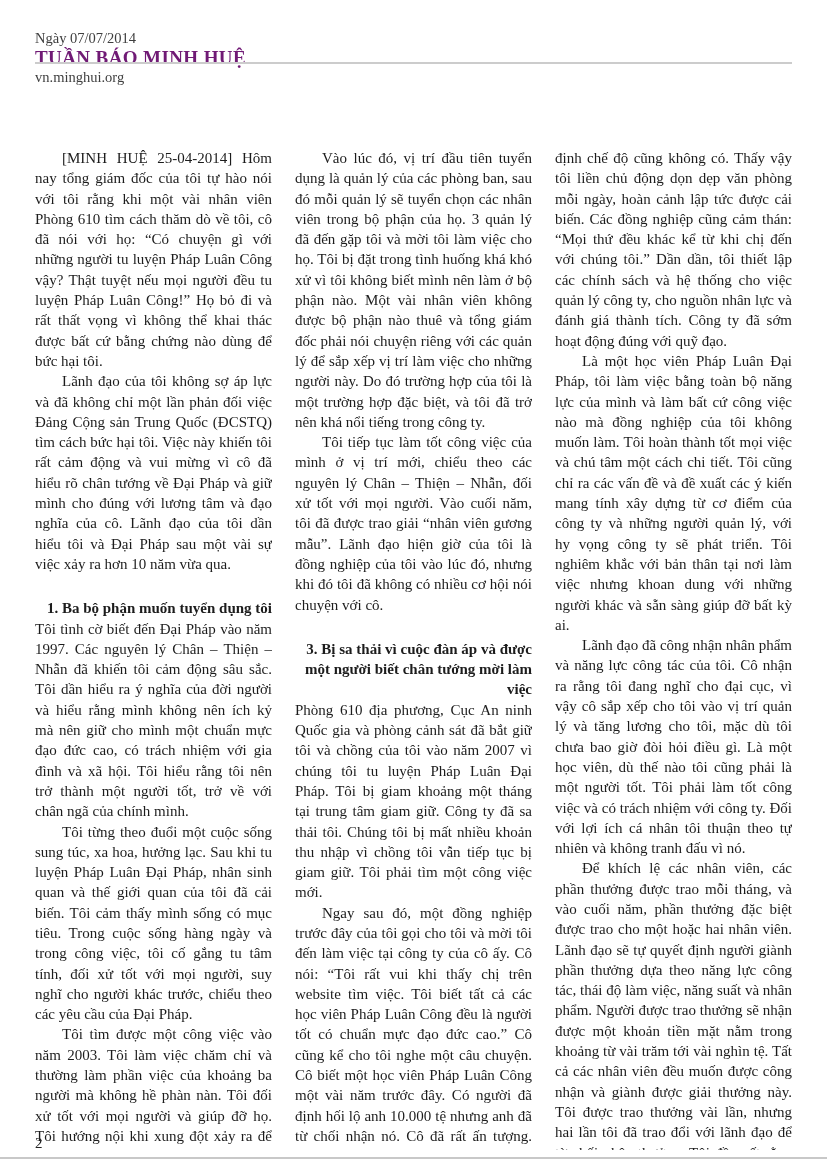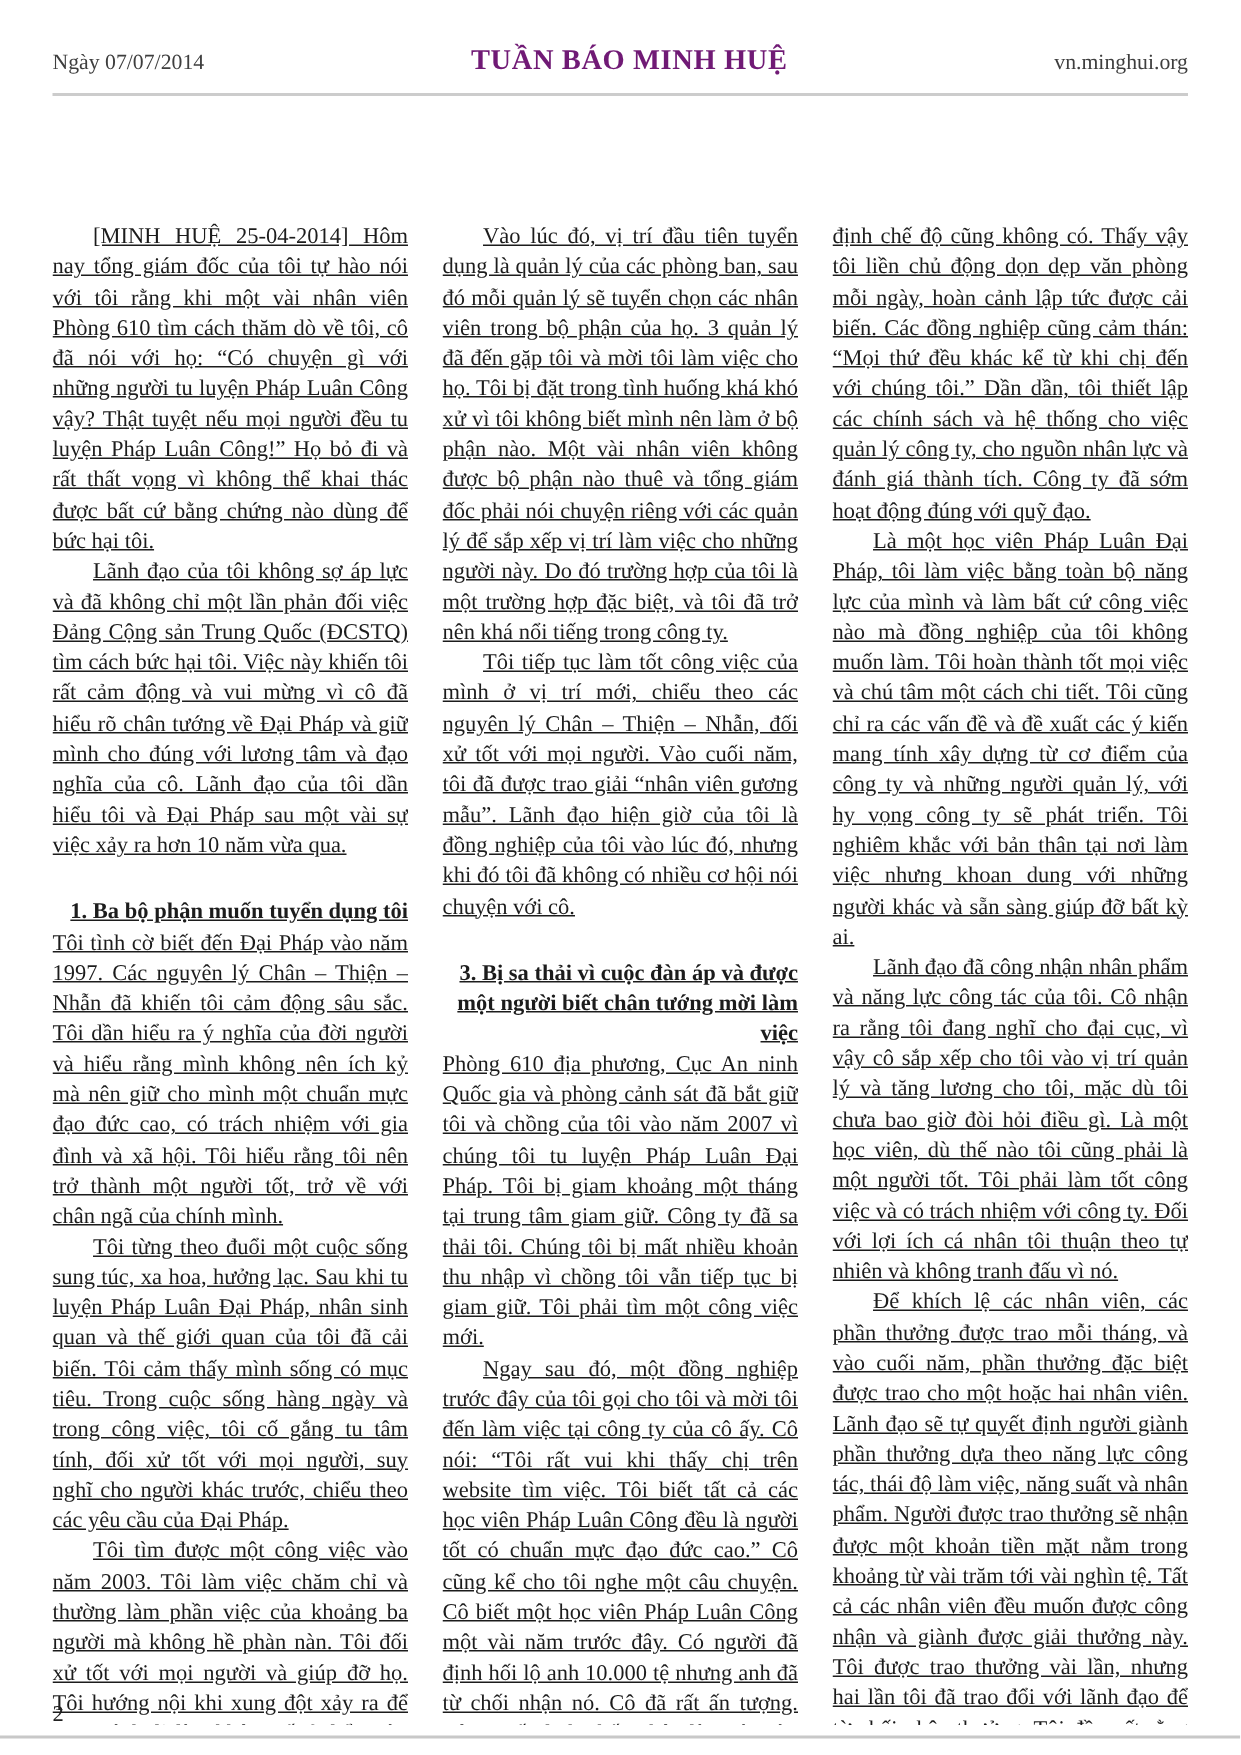--- a/index.html
+++ b/index.html
@@ -8,42 +8,42 @@
     width:827px; height:1170px;
     margin:0 auto;
     background:#ffffff;
     font-family:"Liberation Serif", serif;
     color:#1c1c1c;
     overflow:hidden;
   }
   
   .header {
     position:absolute; top:30px; left:35px; right:35px;
-    display:flex; justify-content:space-between; align-items:baseline;
+    display:flex; justify-content:space-between; align-items:baseline;flex-direction:column;
   }
   .header .date, .header .url { font-size:14.5px; color:#3e3e3e; }
   .header .masthead {
     font-size:19px; font-weight:bold; letter-spacing:0.4px;
     color:#701a75;
   }
   .header-rule {
     position:absolute; top:62px; left:35px; right:35px;
     height:2px; background:#cccccc;
   }
   
   .title {
     position:absolute; top:84px; left:0; right:0;
     text-align:center;
     font-size:28px; font-weight:bold; color:#0e0e0e;
     letter-spacing:-0.2px;
   }
   
   .columns {
     position:absolute; top:148px; left:35px; right:35px; height:1002px;
-    display:flex; gap:23px;text-decoration:underline;
+    display:flex; gap:23px;
   }
   .col {
     width:237px; flex:0 0 237px;
     text-align:justify;
     font-size:15px; line-height:20.3px;
     overflow:hidden;
   }
   .col p { margin:0; text-indent:27px; }
   .col p.noind { text-indent:0; }
   .col h2 {

